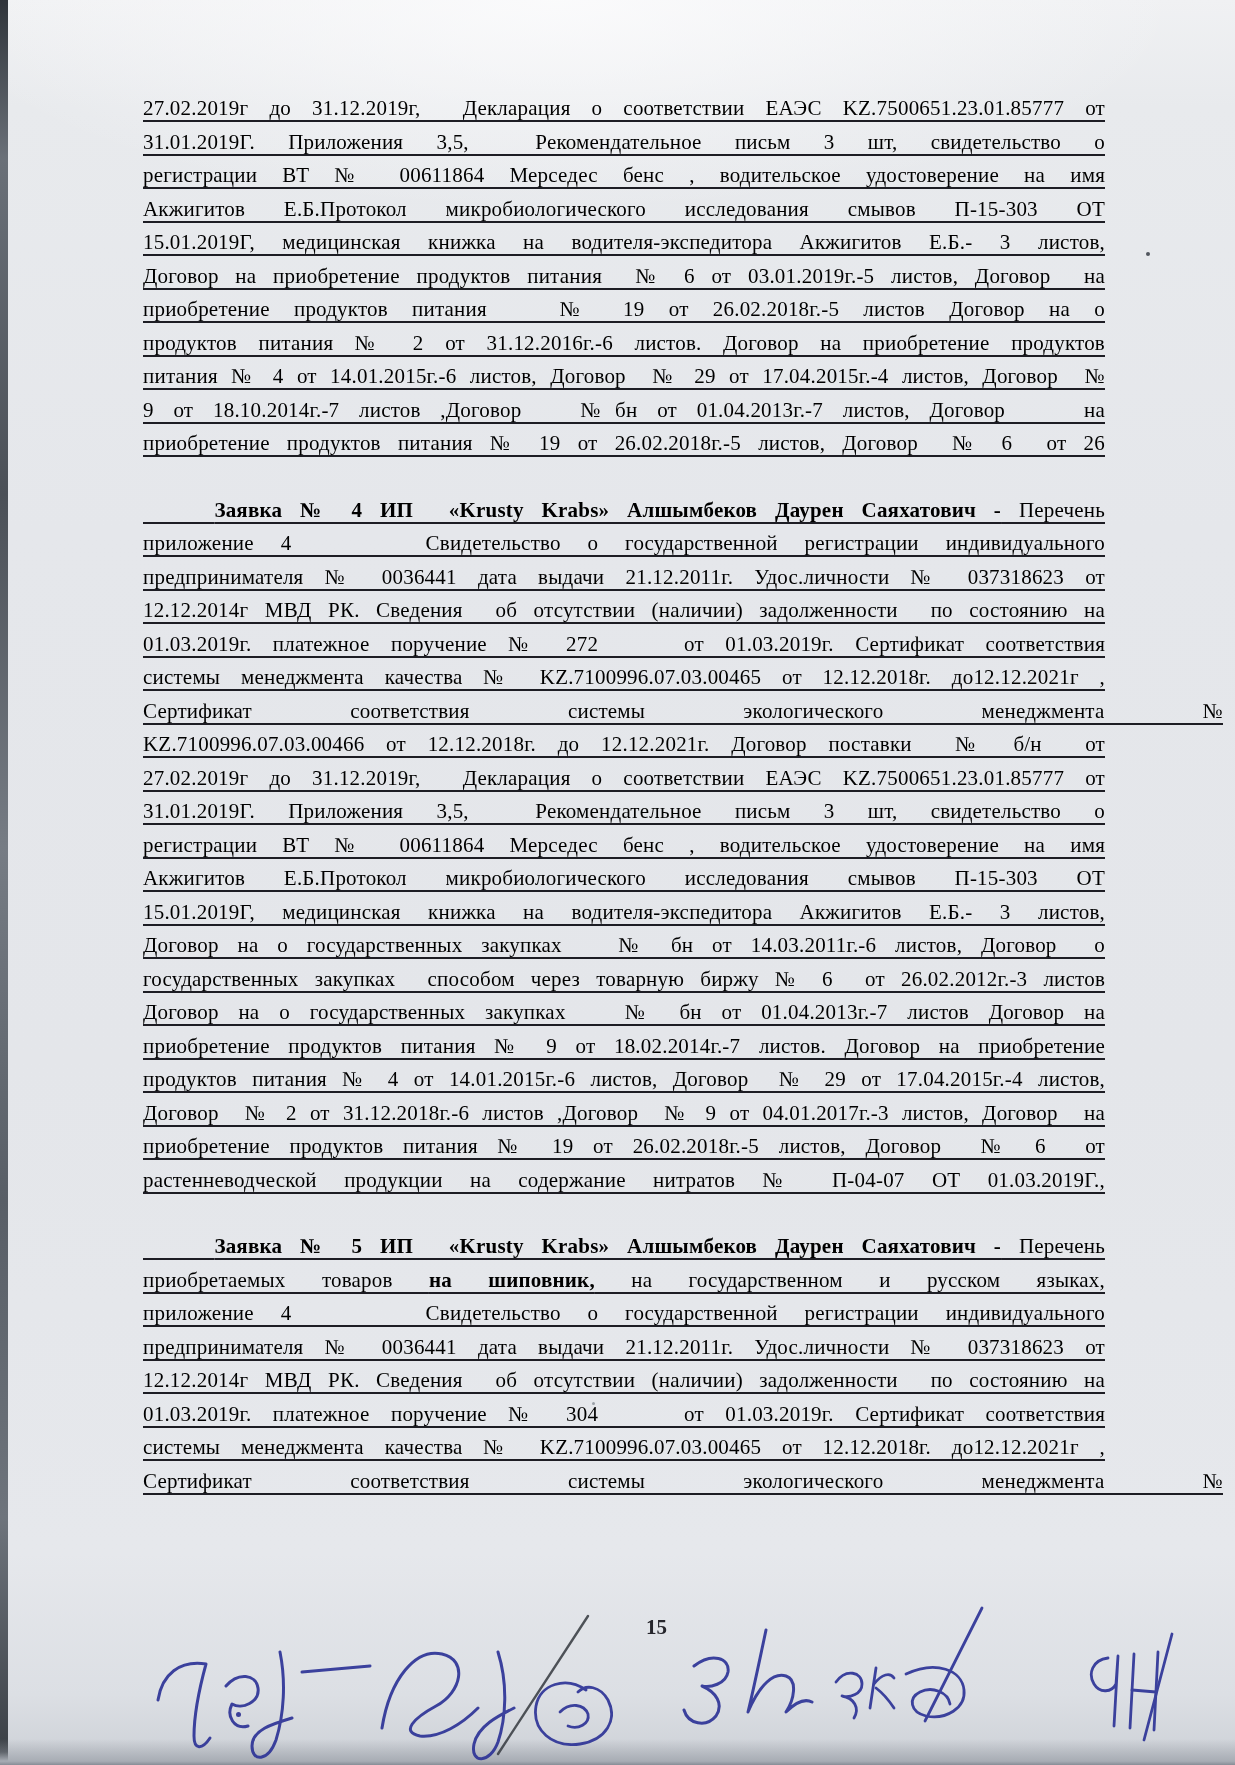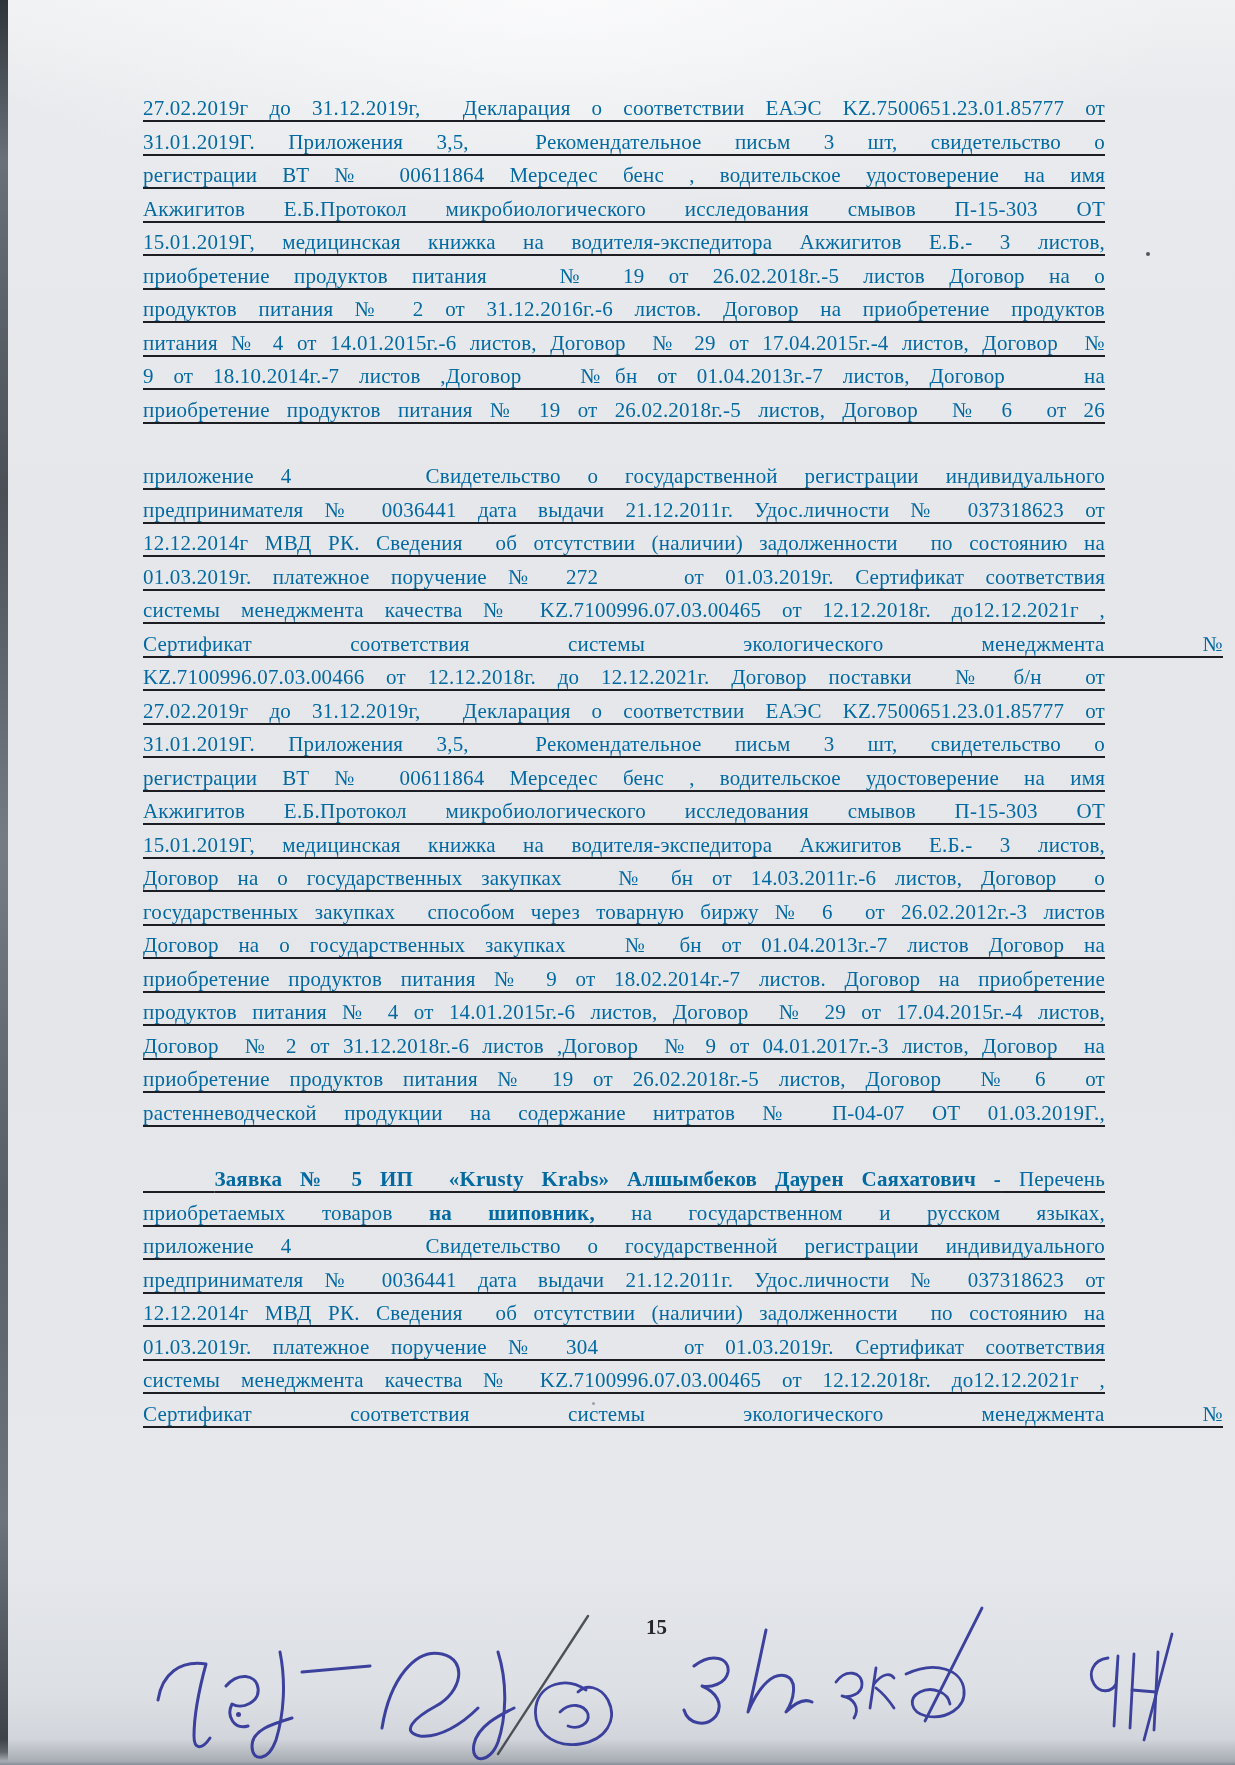--- a/index.html
+++ b/index.html
@@ -12,21 +12,21 @@
   }
   .scan-left-edge{
     position:absolute;left:0;top:0;width:8px;height:100%;
     background:linear-gradient(180deg,#2f343a 0%,#6a7078 9%,#4b5057 28%,#767c84 48%,#585e66 68%,#6e747c 86%,#383d43 100%);
   }
   .scan-bottom-edge{
     position:absolute;left:0;bottom:0;width:100%;height:26px;
     background:linear-gradient(180deg,rgba(160,165,173,0) 0%,rgba(150,155,163,.40) 50%,#a8adb5 85%,#878d96 100%);
   }
   .text-block{
-    position:absolute;left:143px;top:92px;width:962px;color:#0369a1;
+    position:absolute;left:143px;top:92px;width:962px;color:#000000;
   }
   .para{margin:0 0 33px 0;}
   .para:last-child{margin-bottom:16px;}
   .line{
     height:33.5px;line-height:33.5px;font-size:21px;
     text-align:justify;text-align-last:justify;
     white-space:pre-wrap;letter-spacing:.2px;
   }
   .line.wide{width:1080px;}
   .u{
@@ -52,27 +52,29 @@
 <div class="scan-left-edge"></div>
 <div class="scan-bottom-edge"></div>
 
 <div class="text-block">
     <div class="para">
       <div class="line"><span class="u"><span>27.02.2019г до 31.12.2019г,  Декларация о соответствии ЕАЭС KZ.7500651.23.01.85777 от</span></span></div>
       <div class="line"><span class="u"><span>31.01.2019Г. Приложения 3,5,  Рекомендательное письм 3 шт, свидетельство о</span></span></div>
       <div class="line"><span class="u"><span>регистрации ВТ № 00611864 Мерседес бенс , водительское удостоверение на имя</span></span></div>
       <div class="line"><span class="u"><span>Акжигитов Е.Б.Протокол микробиологического исследования смывов П-15-303 ОТ</span></span></div>
       <div class="line"><span class="u"><span>15.01.2019Г, медицинская книжка на водителя-экспедитора Акжигитов Е.Б.- 3 листов,</span></span></div>
+      <div class="line"><span class="u"><span>Договор на приобретение продуктов питания  № 6 от 03.01.2019г.-5 листов, Договор  на</span></span></div>
       <div class="line"><span class="u"><span>приобретение продуктов питания   № 19 от 26.02.2018г.-5 листов Договор на о</span></span></div>
       <div class="line"><span class="u"><span>продуктов питания № 2 от 31.12.2016г.-6 листов. Договор на приобретение продуктов</span></span></div>
       <div class="line"><span class="u"><span>питания № 4 от 14.01.2015г.-6 листов, Договор  № 29 от 17.04.2015г.-4 листов, Договор  №</span></span></div>
       <div class="line"><span class="u"><span>9 от 18.10.2014г.-7 листов ,Договор   №бн от 01.04.2013г.-7 листов, Договор    на</span></span></div>
       <div class="line"><span class="u"><span>приобретение продуктов питания № 19 от 26.02.2018г.-5 листов, Договор  № 6  от 26</span></span></div>
     </div>
     <div class="para">
+      <div class="line"><span class="u"><b>    Заявка № 4 ИП  «Krusty Krabs» Алшымбеков Даурен Саяхатович -</b><span> Перечень</span></span></div>
       <div class="line"><span class="u"><span>приложение 4     Свидетельство о государственной регистрации индивидуального</span></span></div>
       <div class="line"><span class="u"><span>предпринимателя № 0036441 дата выдачи 21.12.2011г. Удос.личности № 037318623 от</span></span></div>
       <div class="line"><span class="u"><span>12.12.2014г МВД РК. Сведения  об отсутствии (наличии) задолженности  по состоянию на</span></span></div>
       <div class="line"><span class="u"><span>01.03.2019г. платежное поручение № 272    от 01.03.2019г. Сертификат соответствия</span></span></div>
       <div class="line"><span class="u"><span>системы менеджмента качества № KZ.7100996.07.03.00465 от 12.12.2018г. до12.12.2021г ,</span></span></div>
       <div class="line wide"><span class="u"><span>Сертификат соответствия системы экологического менеджмента №</span></span></div>
       <div class="line"><span class="u"><span>KZ.7100996.07.03.00466 от 12.12.2018г. до 12.12.2021г. Договор поставки  № б/н  от</span></span></div>
       <div class="line"><span class="u"><span>27.02.2019г до 31.12.2019г,  Декларация о соответствии ЕАЭС KZ.7500651.23.01.85777 от</span></span></div>
       <div class="line"><span class="u"><span>31.01.2019Г. Приложения 3,5,  Рекомендательное письм 3 шт, свидетельство о</span></span></div>
       <div class="line"><span class="u"><span>регистрации ВТ № 00611864 Мерседес бенс , водительское удостоверение на имя</span></span></div>

